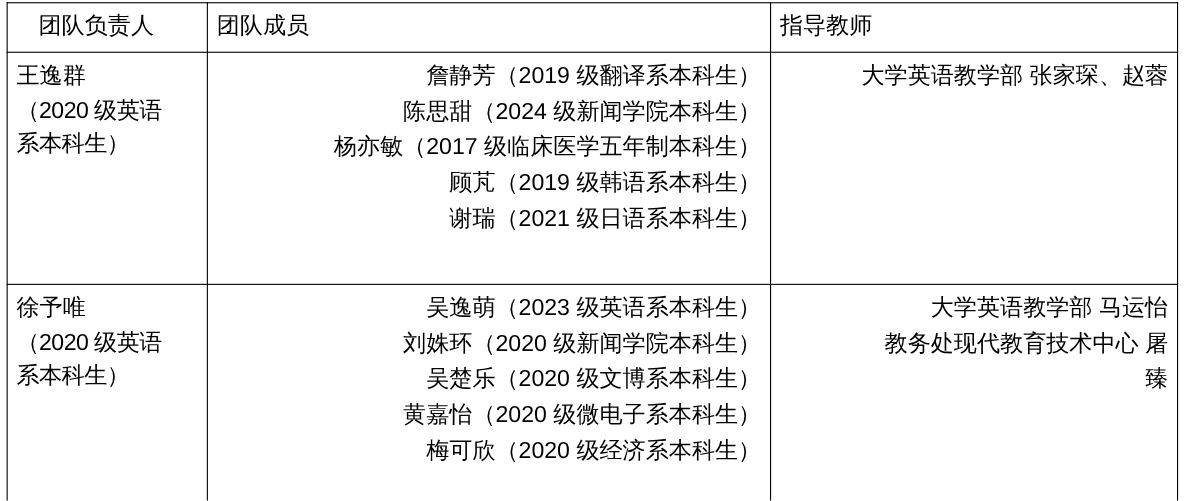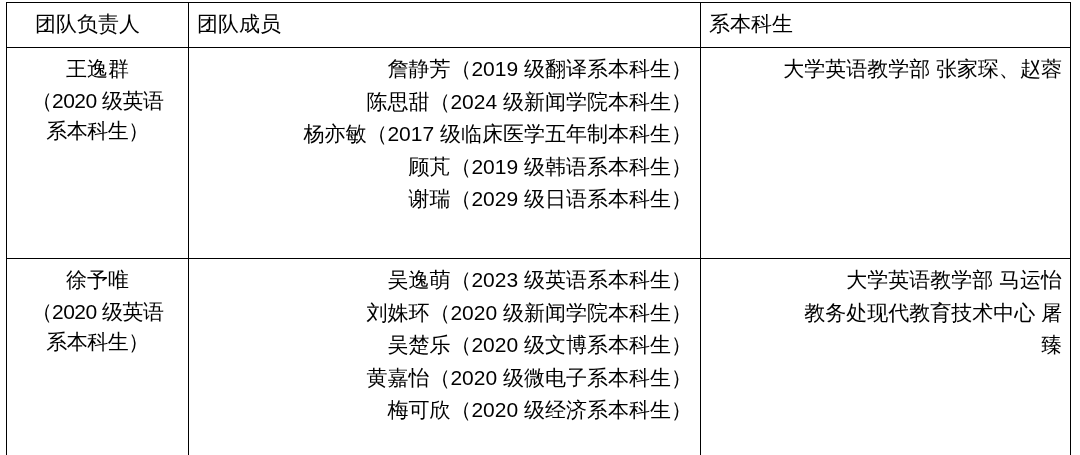--- a/index.html
+++ b/index.html
@@ -41,21 +41,21 @@
   thead th {
     font-size: 21px;
     padding-top: 7px;
     padding-bottom: 9px;
     text-align: left;
   }
   thead th.leader-head {
     padding-left: 28px;
   }
   .leader-cell {
-    text-align: center;
+    text-align: left;
     padding-left: 2px;
     padding-right: 2px;
     white-space: nowrap;
   }
   .leader-name {
     display: block;
     margin-bottom: 1px;
   }
   .leader-meta {
     display: block;
@@ -79,36 +79,36 @@
   <table class="team-table">
     <colgroup>
       <col class="c-leader">
       <col class="c-members">
       <col class="c-advisors">
     </colgroup>
     <thead>
       <tr>
         <th class="leader-head">团队负责人</th>
         <th>团队成员</th>
-        <th>系本科生</th>
+        <th>指导教师</th>
       </tr>
     </thead>
     <tbody>
       <tr class="row-a">
         <td class="leader-cell">
           <span class="leader-name">王逸群</span>
           <span class="leader-meta">（2020 级英语</span>
           <span class="leader-meta">系本科生）</span>
         </td>
         <td>
           <span class="member-line">詹静芳（2019 级翻译系本科生）</span>
           <span class="member-line">陈思甜（2024 级新闻学院本科生）</span>
           <span class="member-line">杨亦敏（2017 级临床医学五年制本科生）</span>
           <span class="member-line">顾芃（2019 级韩语系本科生）</span>
-          <span class="member-line">谢瑞（2029 级日语系本科生）</span>
+          <span class="member-line">谢瑞（2021 级日语系本科生）</span>
         </td>
         <td>
           <span class="advisor-line">大学英语教学部  张家琛、赵蓉</span>
         </td>
       </tr>
       <tr class="row-b">
         <td class="leader-cell">
           <span class="leader-name">徐予唯</span>
           <span class="leader-meta">（2020 级英语</span>
           <span class="leader-meta">系本科生）</span>

